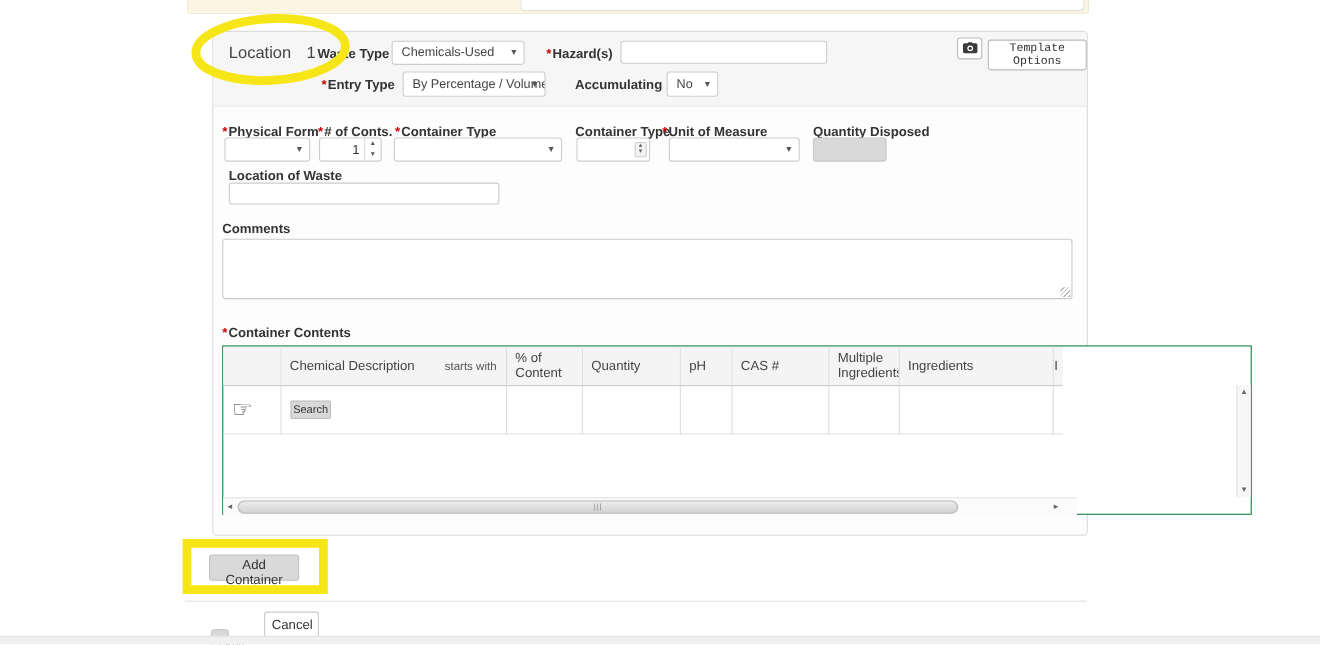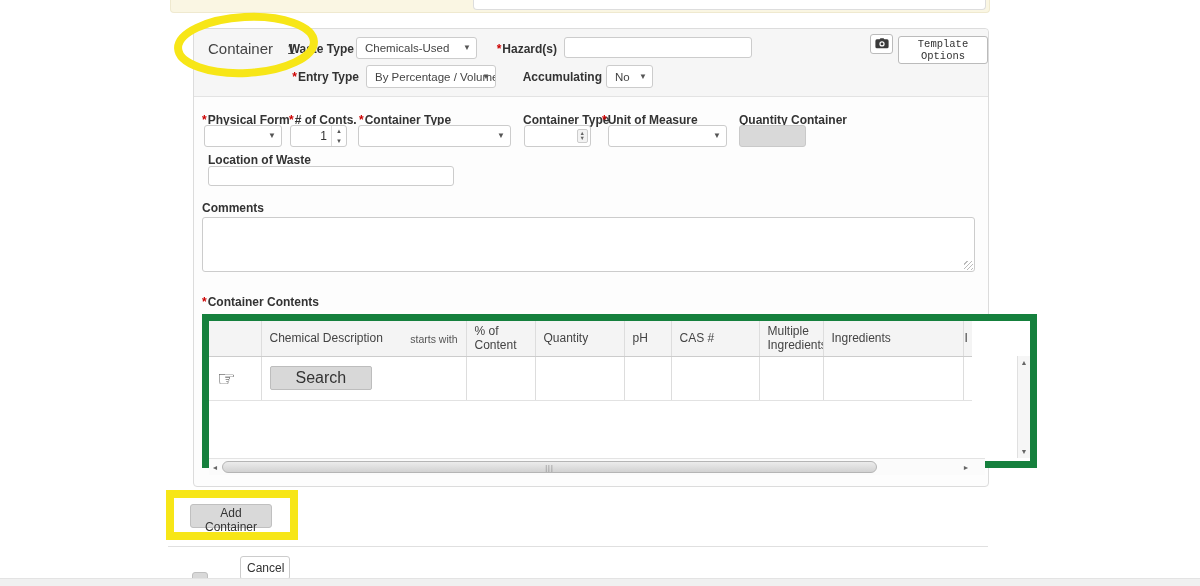--- a/index.html
+++ b/index.html
@@ -50,34 +50,34 @@
   .size-spin{position:absolute;right:3px;top:50%;transform:translateY(-50%);
              border:1px solid #ccc;background:#f3f3f3;border-radius:2px;display:flex;
              flex-direction:column;line-height:5px;font-size:5.5px;color:#666;padding:1px 2px;}
 
   textarea.comments{position:absolute;border:1px solid #ccc;border-radius:3px;resize:none;
                     font-family:inherit;font-size:12px;padding:4px;background:#fff;}
   .grabber{position:absolute;width:9px;height:9px;
            background:repeating-linear-gradient(135deg,transparent 0 2px,#bbb 2px 3px);}
 
   
-  .tbl-wrap{position:absolute;left:8px;top:285px;width:835px;height:154px;
-            border:7px solid #15803d;background:#fff;}
+  .tbl-wrap{position:absolute;left:8px;top:285px;width:936px;height:154px;
+            border:1px solid #15803d;background:#fff;}
   table.grid{border-collapse:collapse;table-layout:fixed;width:763px;font-size:12px;color:#444;}
   table.grid th{font-weight:normal;text-align:left;background:#f4f4f4;height:35px;
                 border-right:1px solid #ddd;border-bottom:1px solid #ccc;padding:2px 8px;
                 vertical-align:middle;overflow:hidden;}
   table.grid td{border-right:1px solid #ddd;border-bottom:1px solid #e2e2e2;height:44px;
                 padding:2px 8px;vertical-align:middle;overflow:hidden;}
   table.grid tr.filler td{border:none;height:58px;}
   .chemhead{display:flex;justify-content:space-between;align-items:flex-end;}
   .startswith{font-size:10.5px;color:#555;}
   .hand{font-size:21px;color:#333;line-height:1;}
   .search-btn{background:#d8d8d8;border:1px solid #bdbdbd;border-radius:2px;
-              font-family:inherit;font-size:16px;color:#333;padding:2px 25px;cursor:pointer;}
+              font-family:inherit;font-size:10px;color:#333;padding:2px 2px;cursor:pointer;}
 
   
   .vscroll{position:absolute;right:0;top:35px;width:13px;height:102px;background:#f6f6f6;
            border-left:1px solid #e0e0e0;}
   .vscroll .arr{position:absolute;left:0;width:100%;text-align:center;font-size:7px;color:#666;cursor:pointer;}
   .hscroll{position:absolute;left:0;top:137px;width:776px;height:17px;background:#fbfbfb;
            border-top:1px solid #e3e3e3;}
   .hscroll .arr{position:absolute;top:0;height:100%;width:12px;display:flex;align-items:center;
                 justify-content:center;font-size:7px;color:#666;cursor:pointer;}
   .hthumb{position:absolute;left:13px;top:2px;width:655px;height:12px;border:1px solid #b5b5b5;
@@ -106,21 +106,21 @@
 <div class="screen">
 
   <div class="alert-top">
     <div class="alert-inner"></div>
   </div>
 
   <section class="panel">
 
     <div class="panel-header">
       <div class="ctitle">
-        <span>Container</span><span class="cnum">1</span>
+        <span>Location</span><span class="cnum">1</span>
       </div>
 
       <div class="lbl r" style="left:62px;top:13px;width:98px;">
         <span>Waste Type</span>
       </div>
       <div class="select" style="left:162px;top:8px;width:121px;height:22px;">
         <span>Chemicals-Used</span>
         <span class="caret">▼</span>
       </div>
 
@@ -166,21 +166,21 @@
     <div class="lbl" style="left:165px;top:84px;text-align:center;">
       <span class="req">*</span><span>Container Type</span>
     </div>
     <div class="lbl" style="left:329px;top:84px;">
       <span>Container Type</span>
     </div>
     <div class="lbl" style="left:408px;top:84px;">
       <span class="req">*</span><span>Unit of Measure</span>
     </div>
     <div class="lbl" style="left:545px;top:84px;">
-      <span>Quantity Container</span>
+      <span>Quantity Disposed</span>
     </div>
 
     <div class="select" style="left:10px;top:96px;width:78px;height:22px;">
       <span></span>
       <span class="caret">▼</span>
     </div>
 
     <div class="spin-wrap" style="left:96px;top:96px;width:57px;height:22px;">
       <input value="1" style="">
       <div class="spin-btns">

